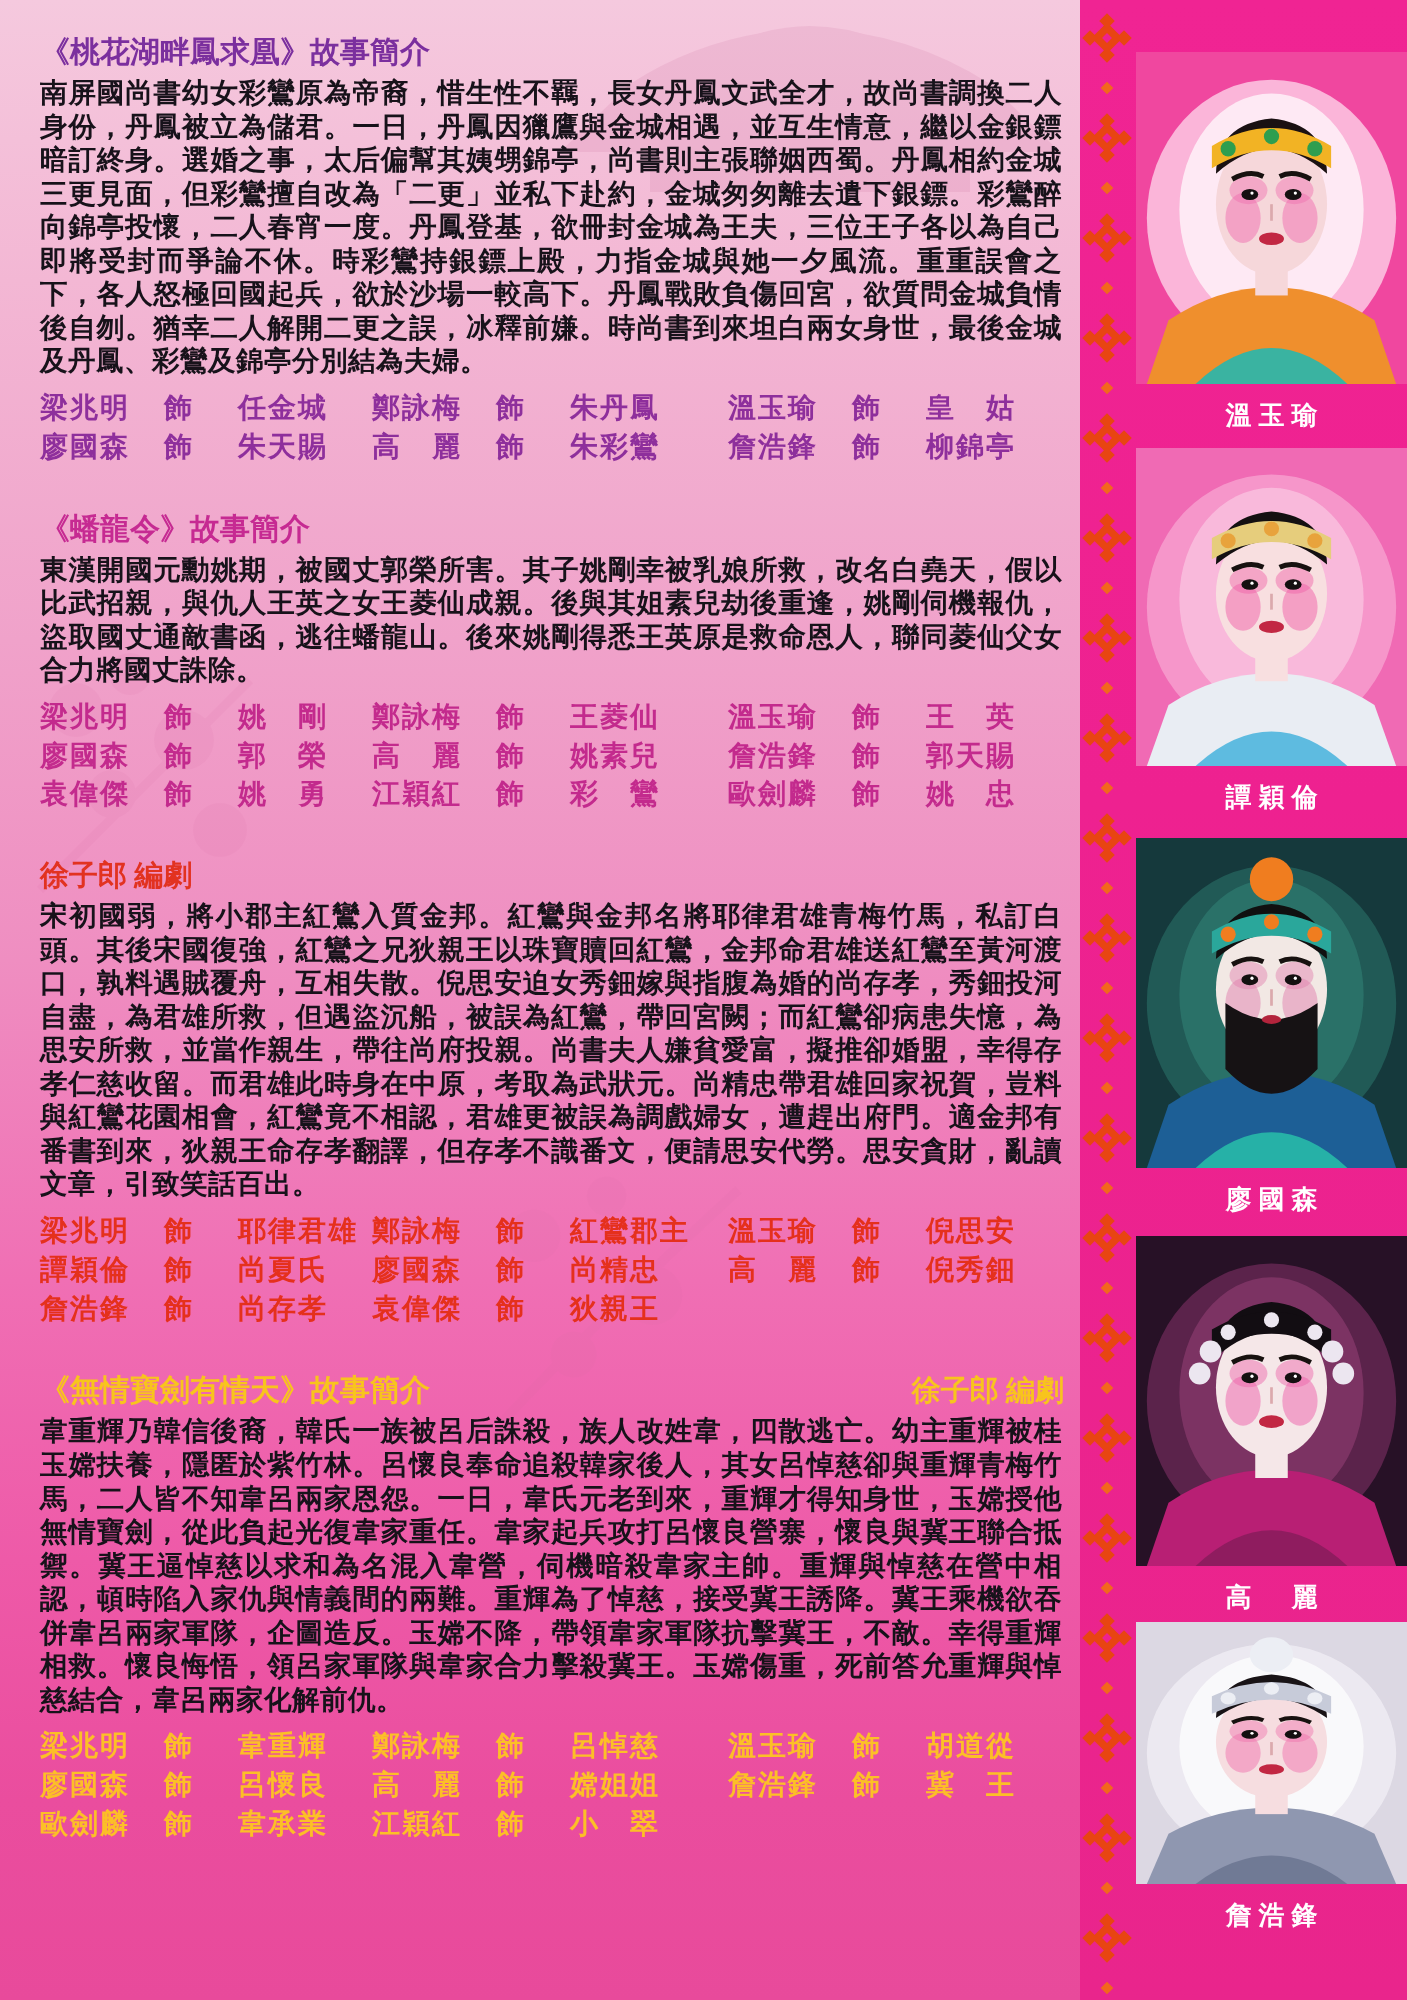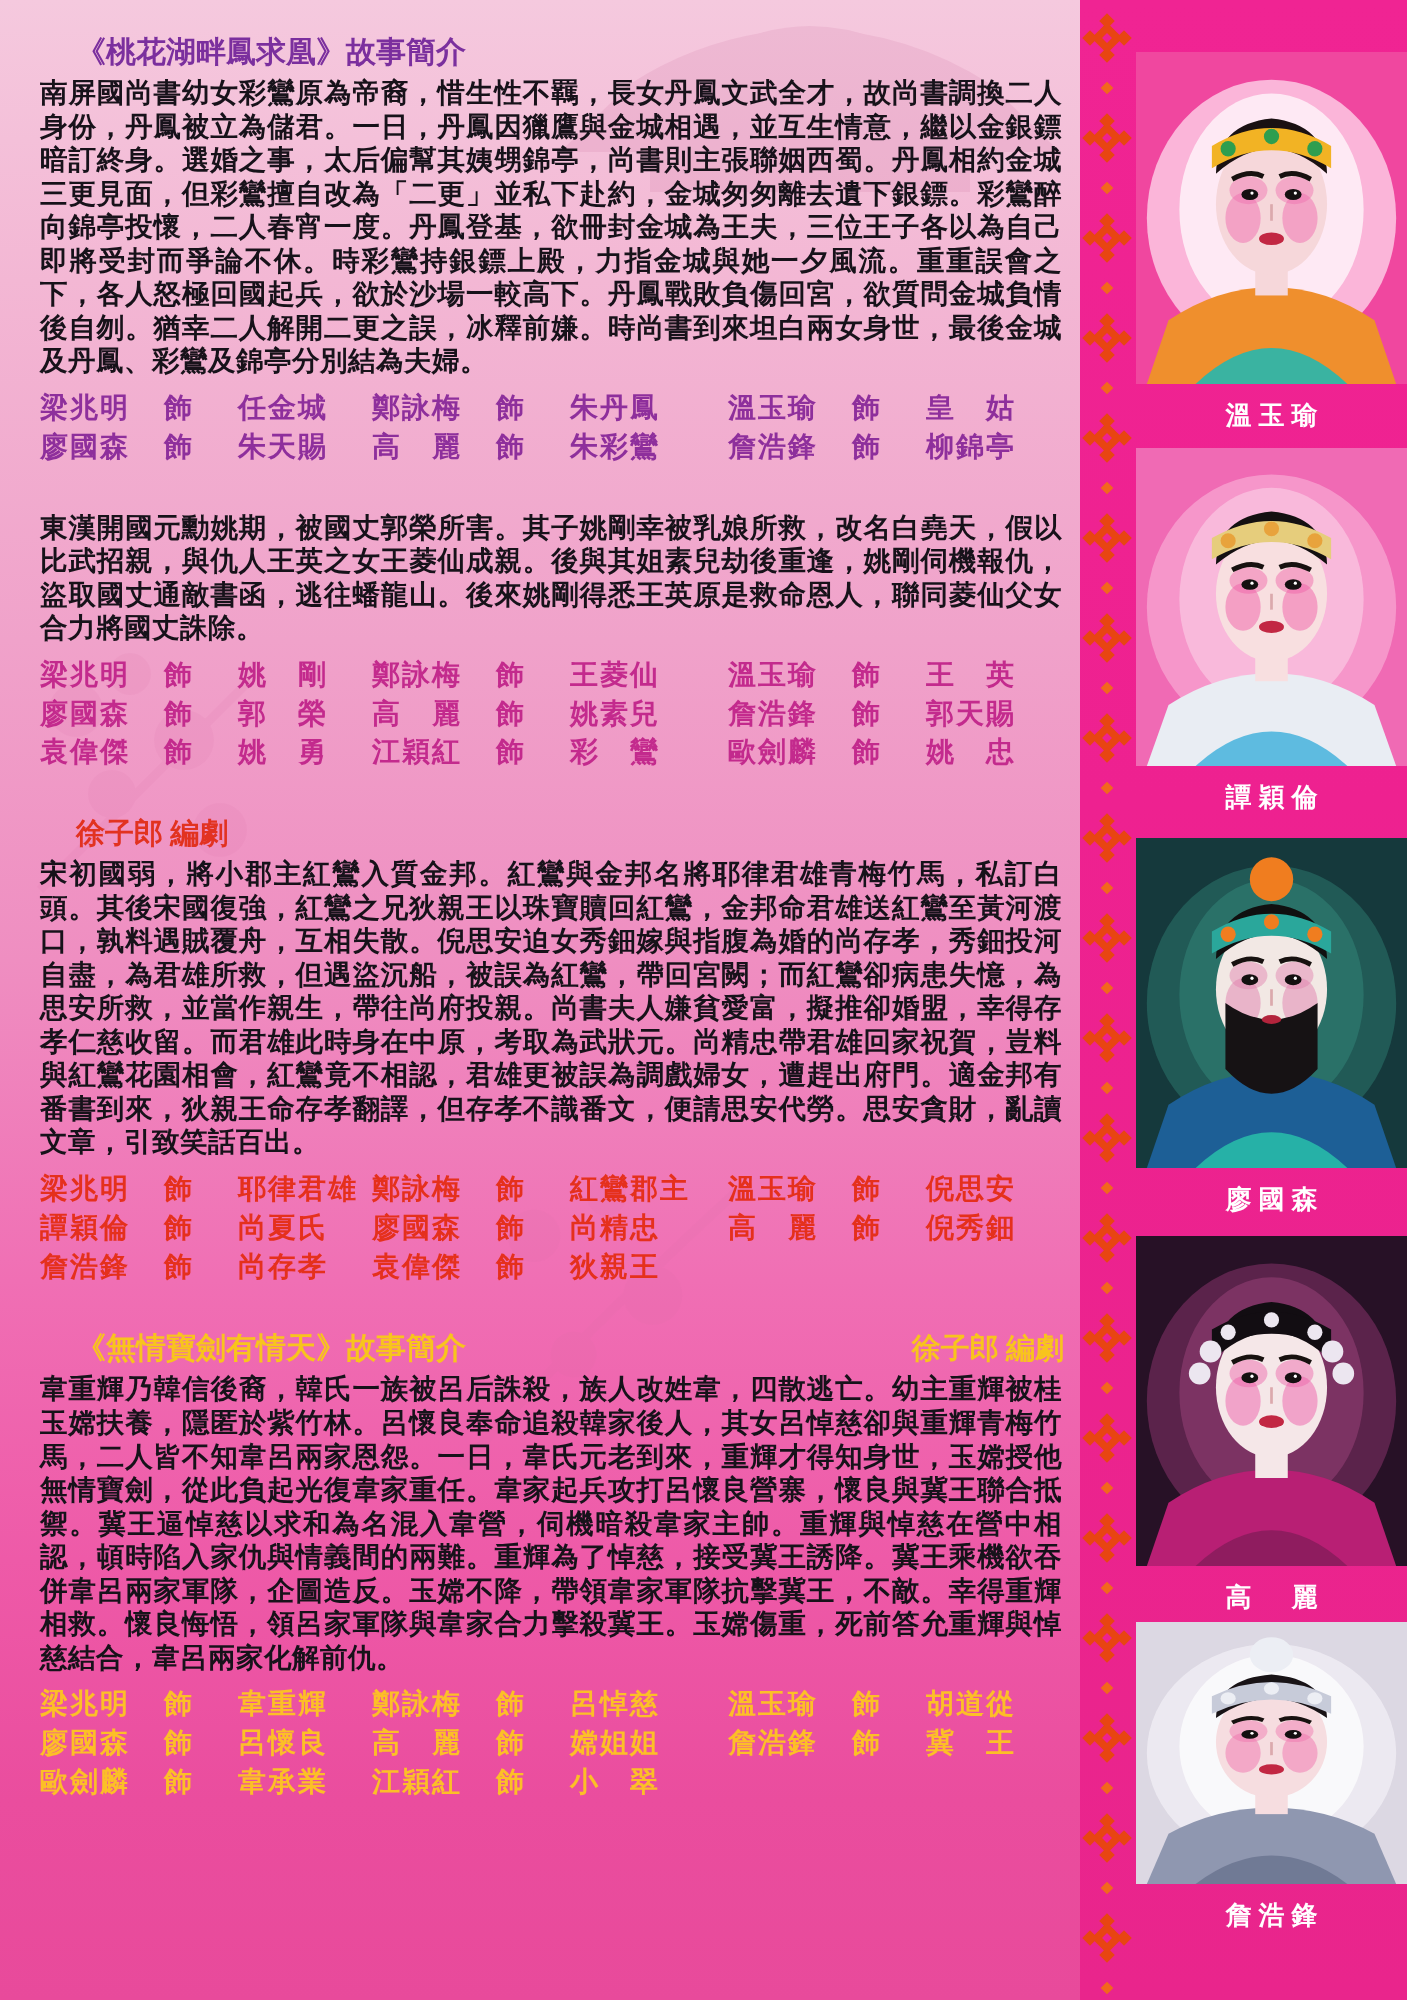--- a/index.html
+++ b/index.html
@@ -18,21 +18,21 @@
 
   .main{
     position:absolute;left:0;top:0;width:1080px;height:2000px;
     box-sizing:border-box;
     padding:34px 10px 0 40px;
     color:#17121a;
   }
   .sec + .sec{margin-top:46px;}
   .sec-head{
     display:flex;justify-content:space-between;align-items:baseline;
-    font-size:30px;font-weight:700;line-height:1.2;margin-left:36px;
+    font-size:30px;font-weight:700;line-height:1.2;
   }
   .sec-credit{font-size:29px;font-weight:700;padding-right:6px;}
   .sec-credit:empty{display:none;}
   .synopsis{
     margin:6px 8px 0 0;
     font-size:27.5px;line-height:1.22;font-weight:700;
     letter-spacing:.5px;
     text-align:justify;text-align-last:left;
   }
   .cast{margin-top:12px;font-size:28px;font-weight:700;}
@@ -127,20 +127,24 @@
             <span class="cast-entry">
               <span class="cast-actor">詹浩鋒</span>
               <span class="cast-verb">飾</span>
               <span class="cast-role">柳錦亭</span>
             </span>
           </div>
         </div>
     </div>
 
     <div class="sec">
+      <div class="sec-head">
+        <span class="sec-title" style="color: rgb(198, 42, 146);">《蟠龍令》故事簡介</span>
+
+      </div>
       <p class="synopsis">東漢開國元勳姚期，被國丈郭榮所害。其子姚剛幸被乳娘所救，改名白堯天，假以比武招親，與仇人王英之女王菱仙成親。後與其姐素兒劫後重逢，姚剛伺機報仇，盜取國丈通敵書函，逃往蟠龍山。後來姚剛得悉王英原是救命恩人，聯同菱仙父女合力將國丈誅除。</p>
       <div class="cast" style="color: rgb(195, 42, 141);">
           <div class="cast-row">
             <span class="cast-entry">
               <span class="cast-actor">梁兆明</span>
               <span class="cast-verb">飾</span>
               <span class="cast-role">姚　剛</span>
             </span>
             <span class="cast-entry">
               <span class="cast-actor">鄭詠梅</span>

